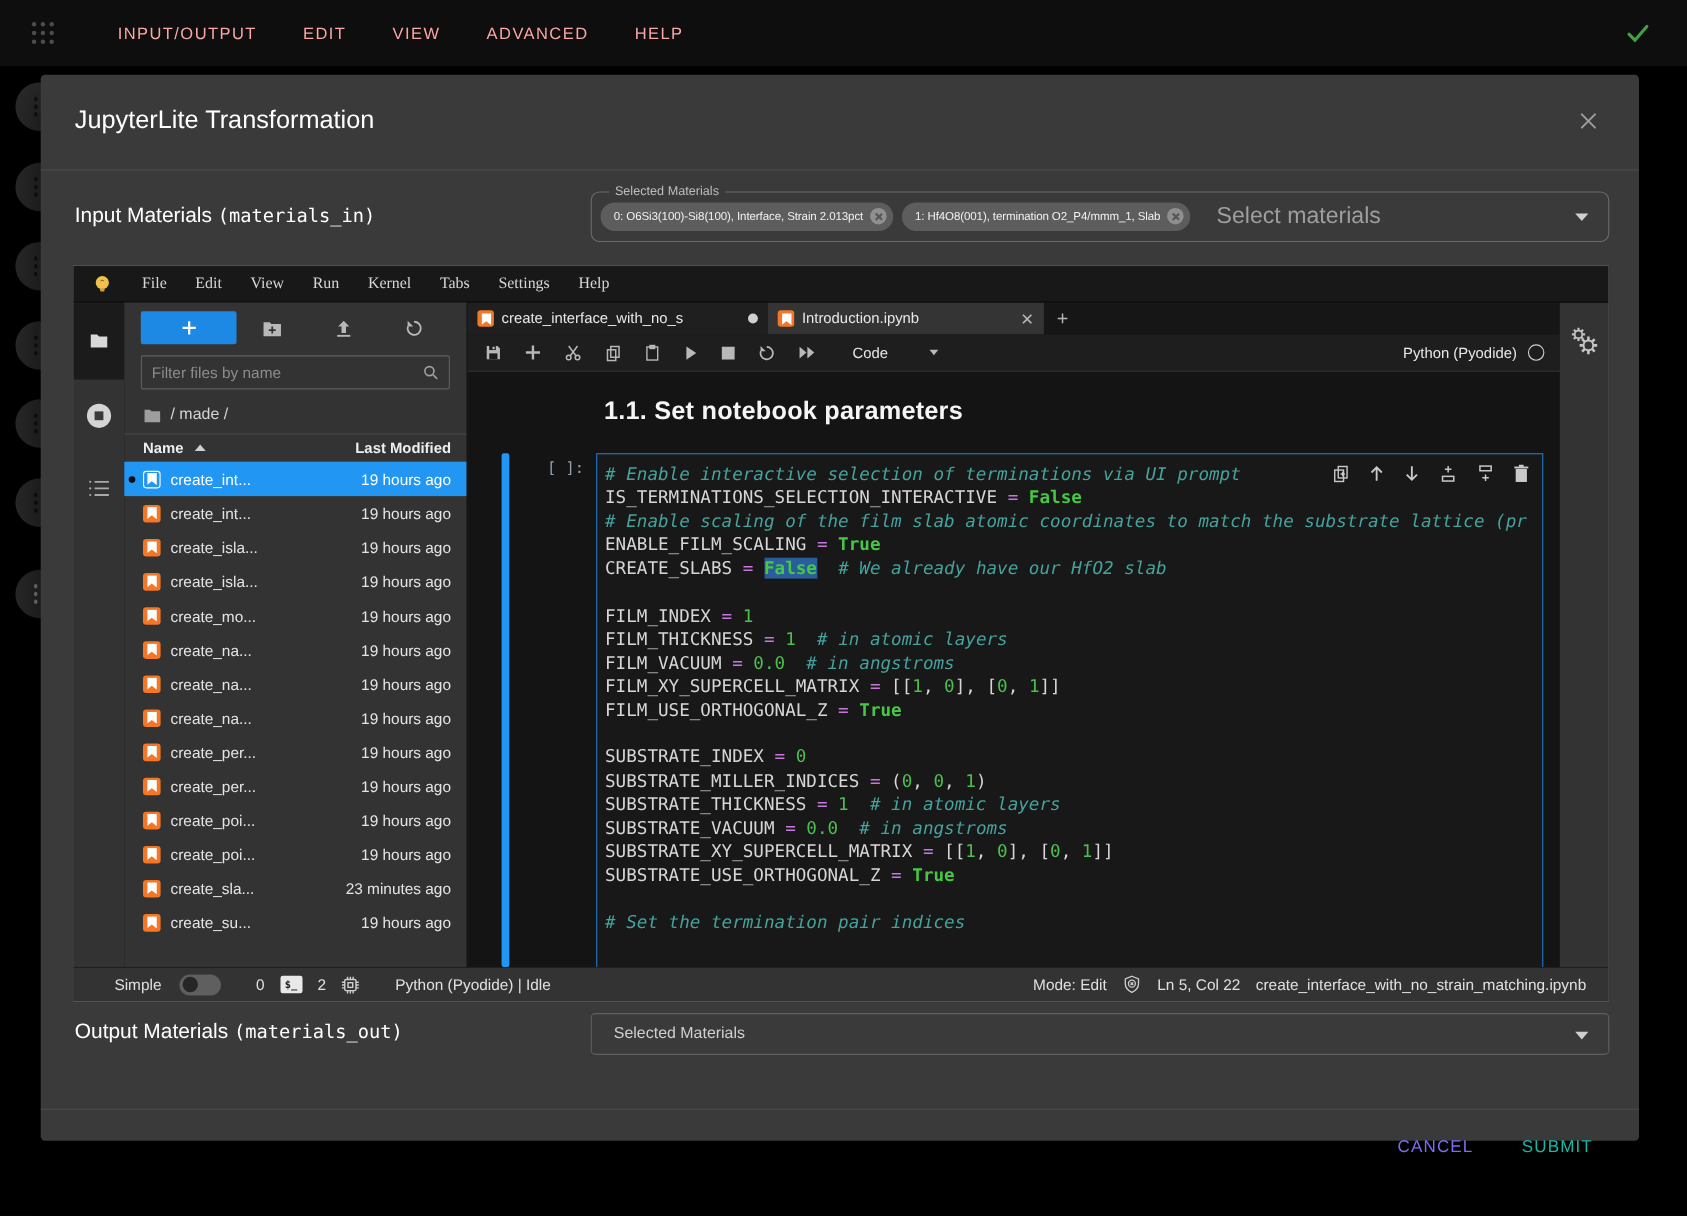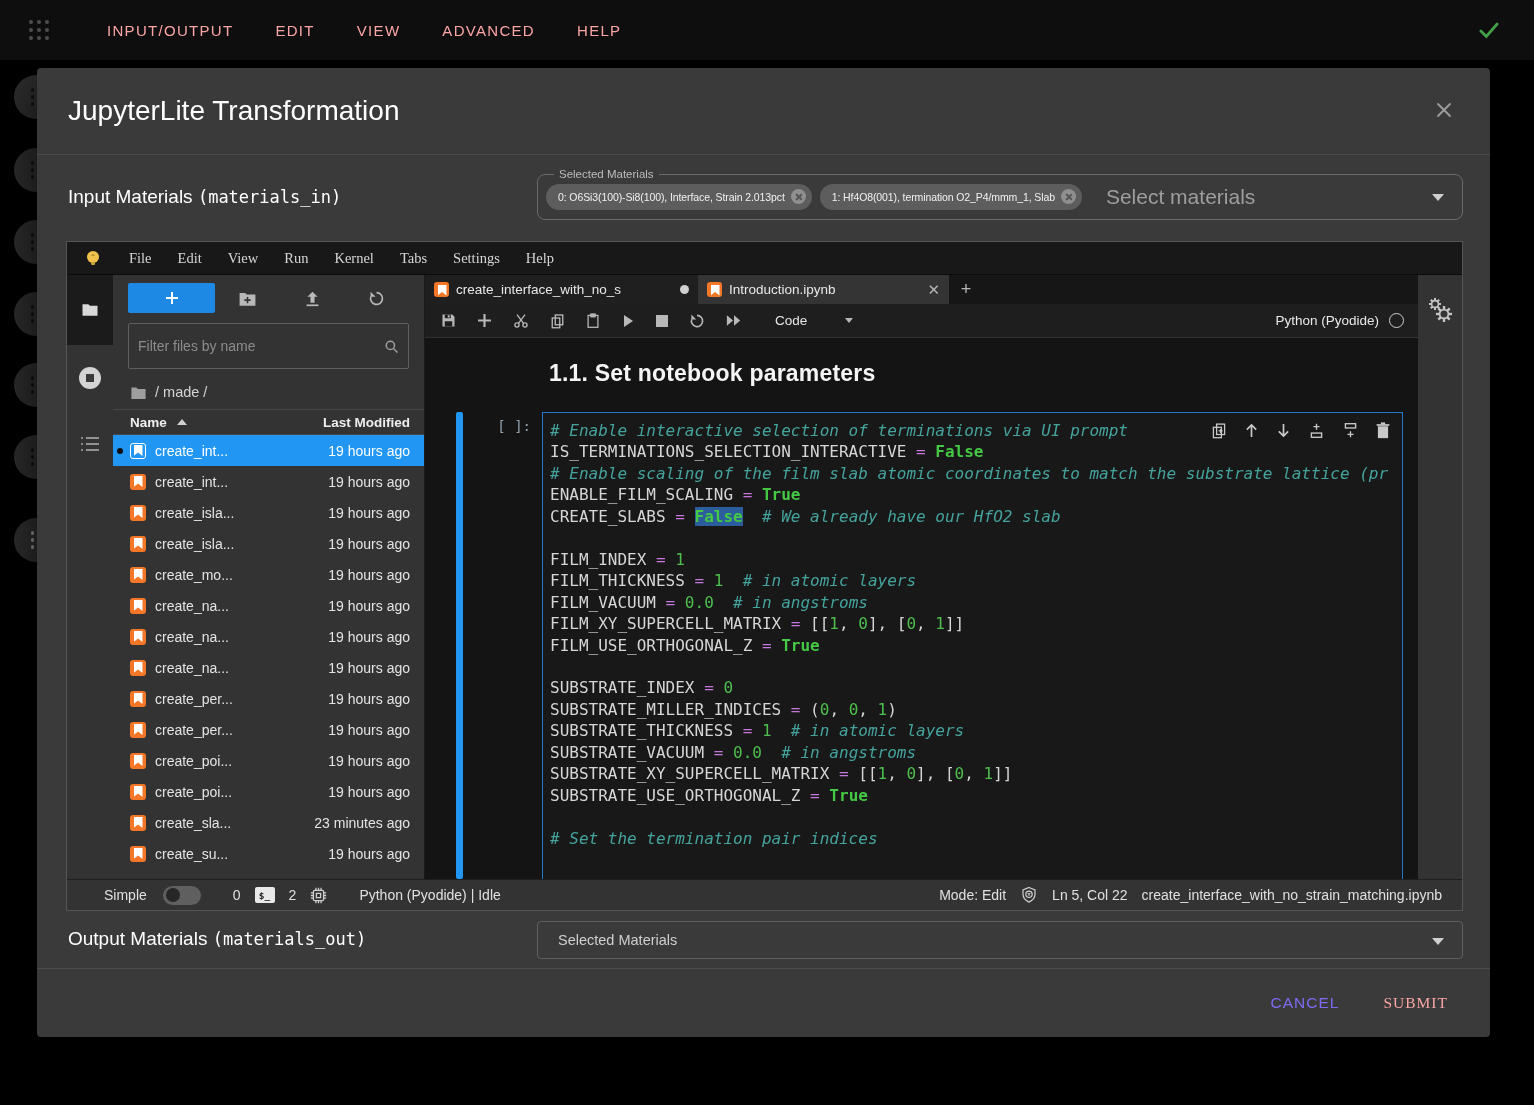--- a/index.html
+++ b/index.html
@@ -16,21 +16,21 @@
   .appbar .check { margin-left:auto; margin-right:32px; }
 
   
   .fab { position:absolute; left:14px; width:44px; height:44px; border-radius:50%; background:#2d2d2d; z-index:1; display:grid; grid-template-columns:repeat(2,7px); grid-template-rows:repeat(3,7px); justify-content:center; align-content:center; }
   .fab i { width:3.5px; height:3.5px; border-radius:50%; background:#121212; margin:1.6px; }
   .fab.light i { background:#8f8f8f; }
 
   
   .modal { position:absolute; left:37px; top:68px; width:1453px; height:969px; background:#3a3a3a; border-radius:4px; box-shadow:0 12px 50px rgba(0,0,0,.75); z-index:2; }
   .modal-header { position:relative; height:87px; border-bottom:1px solid #4b4b4b; }
-  .modal-header h1 { position:absolute; left:31px; top:27px; color:#fff; font-size:28px; font-weight:500; }
+  .modal-header h1 { position:absolute; left:31px; top:27px; color:#fff; font-size:23px; font-weight:500; }
   .modal-close { position:absolute; right:34px; top:30px; width:24px; height:24px; cursor:pointer; }
 
   .io-label { color:#fff; font-size:19px; white-space:nowrap; }
   .io-label code { font-family:"DejaVu Sans Mono", monospace; font-size:17px; }
 
   .input-row { position:absolute; left:31px; top:100px; right:27px; height:56px; }
   .input-row .io-label { position:absolute; left:0; top:18px; }
   .materials-field { position:absolute; left:469px; top:0; width:926px; height:52px; border:1px solid #6a6a6a; border-radius:8px; display:flex; align-items:center; padding:0 18px 0 8px; }
   .materials-field legend { font-size:11.5px; color:#bdbdbd; padding:0 5px; margin-left:8px; }
   .materials-field .chips { display:flex; gap:8px; margin-top:-6px; }
@@ -50,21 +50,21 @@
   .jp-body { display:flex; height:604px; }
 
   .jp-activity { width:46px; background:#333; flex:none; }
   .act-tab { height:66px; display:flex; align-items:center; justify-content:center; cursor:pointer; }
   .act-tab.active { background:#1b1b1b; height:70px; }
 
   .jp-sidebar { width:311px; background:#333; flex:none; position:relative; }
   .fb-toolbar { display:flex; align-items:center; height:46px; padding:0 15px; gap:0; }
   .fb-new { width:87px; height:30px; background:#1e88e5; border-radius:2px; color:#fff; display:flex; align-items:center; justify-content:center; font-size:18px; cursor:pointer; flex:none; }
   .fb-tool { flex:1; display:flex; justify-content:center; cursor:pointer; }
-  .fb-filter { margin:2px 15px 0; height:46px; border:1px solid #5f5f5f; border-radius:2px; display:flex; align-items:center; padding:0 9px; background:#333; }
+  .fb-filter { margin:2px 15px 0; height:31px; border:1px solid #5f5f5f; border-radius:2px; display:flex; align-items:center; padding:0 9px; background:#333; }
   .fb-filter input { flex:1; background:transparent; border:none; outline:none; color:#cfcfcf; font-size:14px; font-family:"Liberation Sans", sans-serif; }
   .fb-filter input::placeholder { color:#8c8c8c; }
   .fb-crumb { display:flex; align-items:center; gap:8px; height:34px; padding:0 17px; margin-top:6px; color:#d4d4d4; font-size:14.5px; }
   .fb-header { display:flex; align-items:center; height:26px; padding:0 14px 0 17px; border-top:1px solid #484848; border-bottom:1px solid #484848; color:#eee; font-size:13.5px; font-weight:700; }
   .fb-header .hname { display:flex; align-items:center; gap:10px; cursor:pointer; }
   .sort-up { width:0; height:0; border-left:5px solid transparent; border-right:5px solid transparent; border-bottom:6px solid #d0d0d0; }
   .fb-header .hmod { margin-left:auto; cursor:pointer; }
   .fb-rows { }
   .fb-row { display:flex; align-items:center; height:31px; padding:0 14px 0 17px; color:#e4e4e4; font-size:14px; cursor:pointer; position:relative; }
   .fb-row .time { margin-left:auto; font-size:14px; }
@@ -120,24 +120,24 @@
   .jp-status .grp { display:flex; align-items:center; gap:14px; }
   .jp-status .gap-l { margin-left:18px; }
 
   
   .output-row { position:absolute; left:31px; top:853px; right:27px; height:38px; }
   .output-row .io-label { position:absolute; left:0; top:7px; }
   .out-select { position:absolute; left:469px; top:0; width:926px; height:38px; border:1px solid #5f5f5f; border-radius:4px; display:flex; align-items:center; padding:0 18px 0 20px; cursor:pointer; }
   .out-select .lbl { color:#cfcfcf; font-size:14.5px; }
   .out-select .caret { margin-top:2px; }
 
-  .modal-footer { position:absolute; left:0; right:0; top:900px; height:69px; border-top:1px solid #4b4b4b; display:flex; align-items:center; justify-content:flex-end; gap:44px; padding-right:42px;padding-left:40px; }
+  .modal-footer { position:absolute; left:0; right:0; top:940px; height:69px; border-top:1px solid #4b4b4b; display:flex; align-items:center; justify-content:flex-end; gap:44px; padding-right:42px;padding-left:40px; }
   .btn { font-size:15.5px; font-weight:500; letter-spacing:1px; background:none; border:none; cursor:pointer; font-family:"Liberation Sans", sans-serif; }
   .btn.cancel { color:#7c6bf2; }
-  .btn.submit { color:#fca5a5;font-family:Liberation Serif, serif; }
+  .btn.submit { color:#14b8a6; }
 
   svg { display:block; }
 </style>
 </head>
 <body>
 
 <div class="screen">
 
   <header class="appbar">
     <div class="logo">

